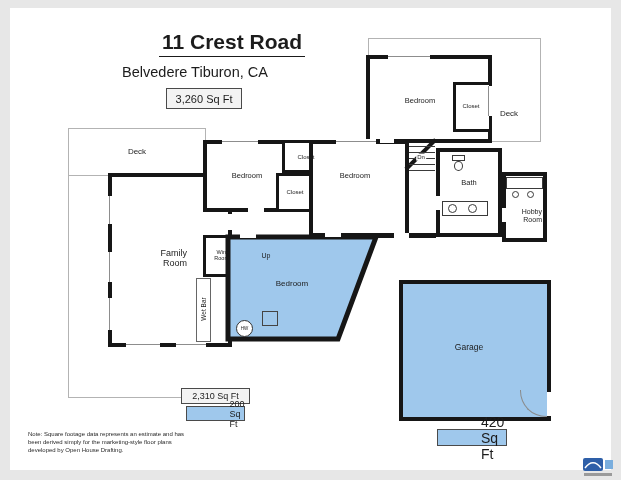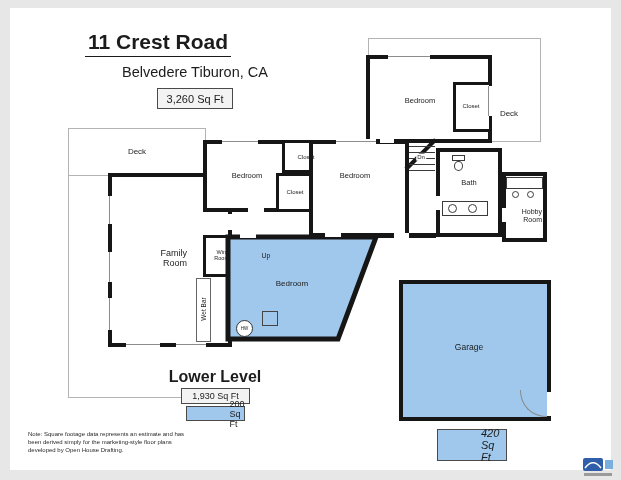--- a/index.html
+++ b/index.html
@@ -25,25 +25,25 @@
   .bluefill{background:var(--highlight,#9fc8ec);padding-left:43px;}
   .grayfill{background:#f3f3f3;}
   svg{display:block;}
 </style>
 </head>
 <body>
 
 <div class="screen">
   <div class="page"></div>
 
-  <div style="position:absolute;left:85px;top:30px;width:220px;text-align:left;font-size:21px;font-weight:700;">
+  <div style="position:absolute;left:85px;top:30px;width:220px;text-align:right;font-size:21px;font-weight:700;">
     <span style="display:inline-block;border-bottom:1.5px solid #1a1a1a;padding:0 3px 2px;">11 Crest Road</span>
   </div>
   <div class="lbl" style="left:195px;top:72px;font-size:14.5px;">Belvedere Tiburon, CA</div>
-  <div class="box grayfill" style="left:157px;top:88px;width:76px;height:21px;font-size:11px;">3,260 Sq Ft</div>
+  <div class="box grayfill" style="left:166px;top:88px;width:76px;height:21px;font-size:11px;">3,260 Sq Ft</div>
 
   <div class="thin" style="left:68px;top:128px;width:138px;height:48px;"></div>
   <div class="thin" style="left:68px;top:176px;width:138px;height:222px;border-width:0 0 1px 1px;"></div>
   <div class="thin" style="left:368px;top:38px;width:173px;height:104px;"></div>
 
   <div class="room" style="left:108px;top:173px;width:124px;height:174px;"></div>
   <div class="room" style="left:203px;top:140px;width:106px;height:72px;"></div>
   <div class="room t3" style="left:282px;top:140px;width:50px;height:33px;"></div>
   <div class="room t3" style="left:276px;top:173px;width:40px;height:39px;"></div>
   <div class="room" style="left:309px;top:140px;width:100px;height:97px;"></div>
@@ -111,24 +111,23 @@
   <div class="lbl" style="left:421px;top:157px;font-size:6px;background:#fff;padding:0 1px;">Dn</div>
   <div class="lbl" style="left:469px;top:183px;font-size:7.5px;">Bath</div>
   <div class="lbl wrap" style="left:524px;top:216px;width:36px;font-size:7px;">Hobby Room</div>
   <div class="lbl wrap" style="left:163px;top:258px;width:48px;font-size:9px;">Family Room</div>
   <div class="lbl wrap" style="left:217px;top:255px;width:24px;font-size:5.5px;">Wine Room</div>
   <div class="lbl" style="left:266px;top:256px;font-size:7px;">Up</div>
   <div class="lbl" style="left:204px;top:309px;font-size:6.5px;writing-mode:vertical-rl;transform:translate(-50%,-50%) rotate(180deg);">Wet Bar</div>
   <div class="lbl" style="left:292px;top:284px;font-size:8px;">Bedroom</div>
   <div class="lbl" style="left:469px;top:348px;font-size:8.5px;">Garage</div>
 
-  <div class="lbl" style="left:215px;top:377px;font-size:16px;font-weight:700;">Lower Level</div>
-  <div class="box grayfill" style="left:181px;top:388px;width:69px;height:16px;font-size:9px;">1,930 Sq Ft</div>
+  <div class="box grayfill" style="left:181px;top:388px;width:69px;height:16px;font-size:9px;">2,310 Sq Ft</div>
   <div class="box bluefill" style="left:186px;top:406px;width:59px;height:15px;font-size:9px;">200 Sq Ft</div>
-  <div class="box bluefill" style="left:437px;top:429px;width:70px;height:32px;font-size:11px;font-style:italic;">420 Sq Ft</div>
+  <div class="box bluefill" style="left:437px;top:429px;width:70px;height:17px;font-size:14px;">420 Sq Ft</div>
 
   <div style="position:absolute;left:28px;top:430px;width:170px;font-size:6px;line-height:1.35;color:#2a2a2a;">Note: Square footage data represents an estimate and has been derived simply for the marketing-style floor plans developed by Open House Drafting.</div>
 
   <div style="position:absolute;left:582px;top:456px;width:32px;height:22px;">
     <svg width="32" height="22" viewBox="0 0 32 22">
       <rect x="1" y="2" width="20" height="13" rx="2" fill="#2e5fa8"></rect>
       <path d="M3 12 C8 5, 14 5, 19 12" stroke="#ffffff" stroke-width="1.5" fill="none"></path>
       <rect x="23" y="4" width="8" height="9" fill="#7aaede"></rect>
       <rect x="2" y="17" width="28" height="3" fill="#9a9a9a"></rect>
     </svg>

